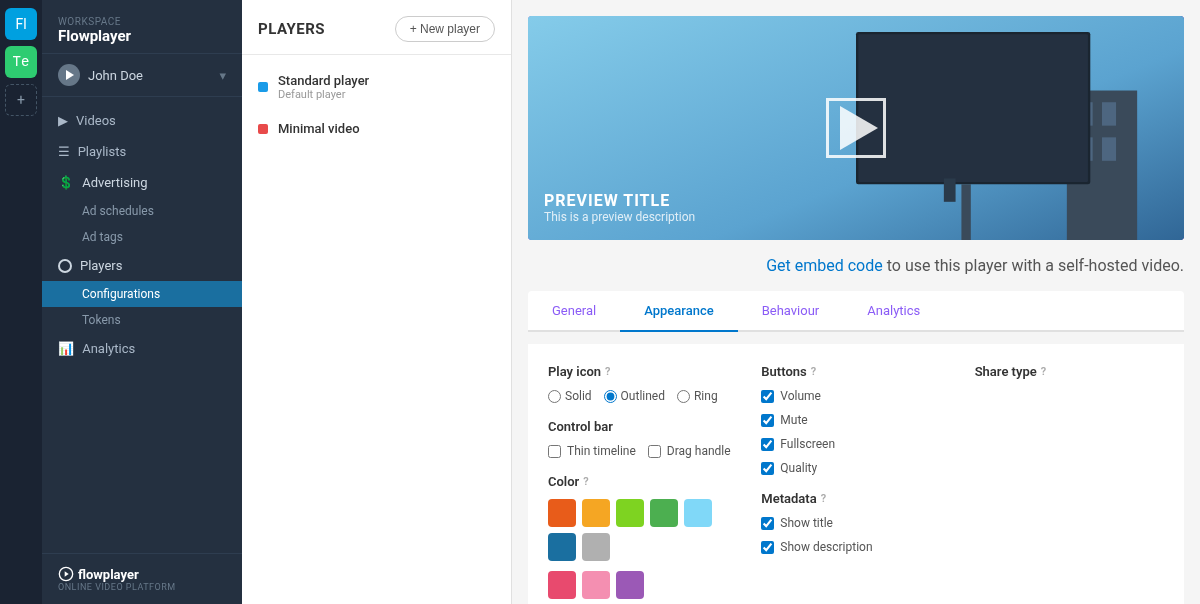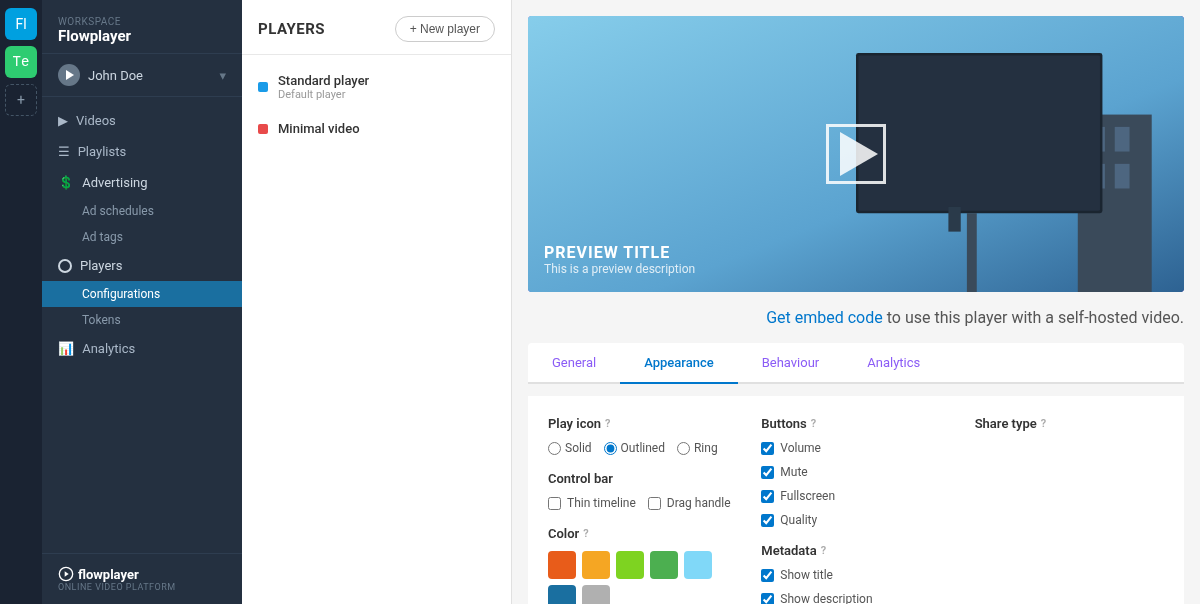--- a/index.html
+++ b/index.html
@@ -119,21 +119,21 @@
       overflow-y: auto;
     }
     .content-inner { padding: 16px; display: flex; flex-direction: column; gap: 12px; }
 
     
     .video-preview {
       background: #6d28d9;
       border-radius: 4px;
       overflow: hidden;
       position: relative;
-      height: 276px;
+      height: 224px;
     }
     .video-bg {
       width: 100%; height: 100%;
       background: linear-gradient(135deg, #87ceeb 0%, #4a90d9 40%, #2c5f8a 100%);
       position: relative;
       overflow: hidden;
     }
     .play-btn-overlay {
       position: absolute;
       top: 50%; left: 50%;

